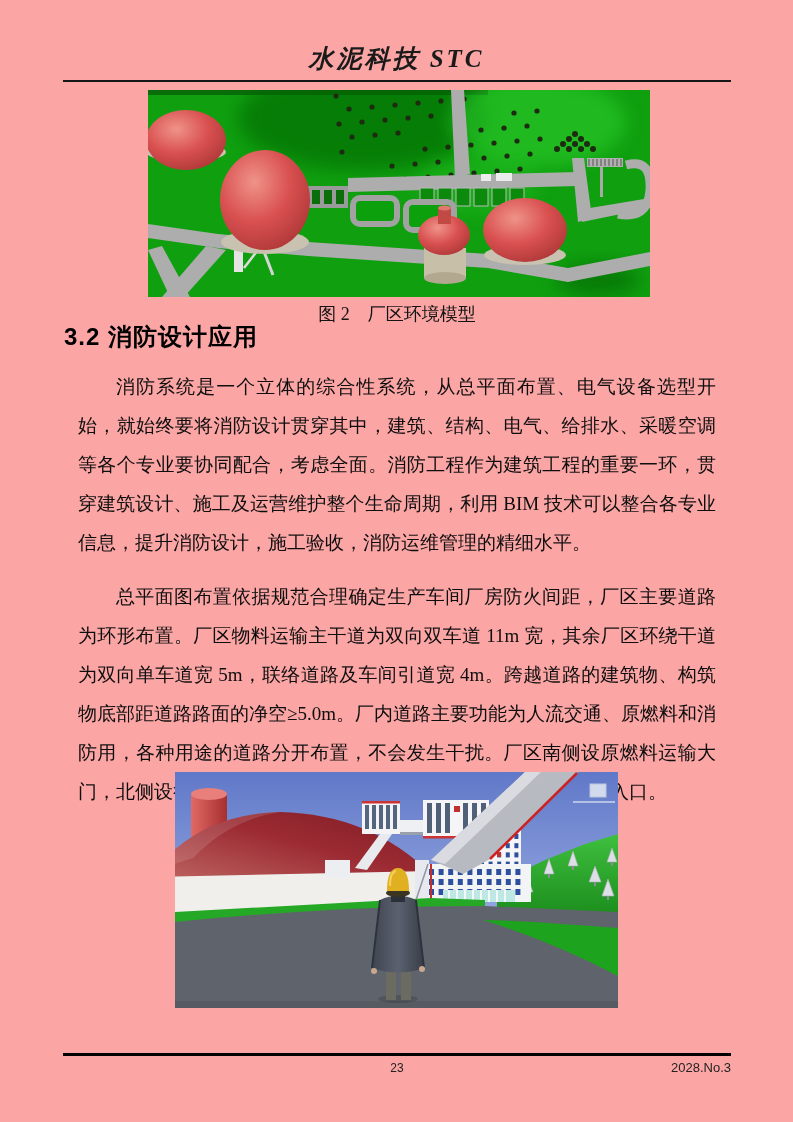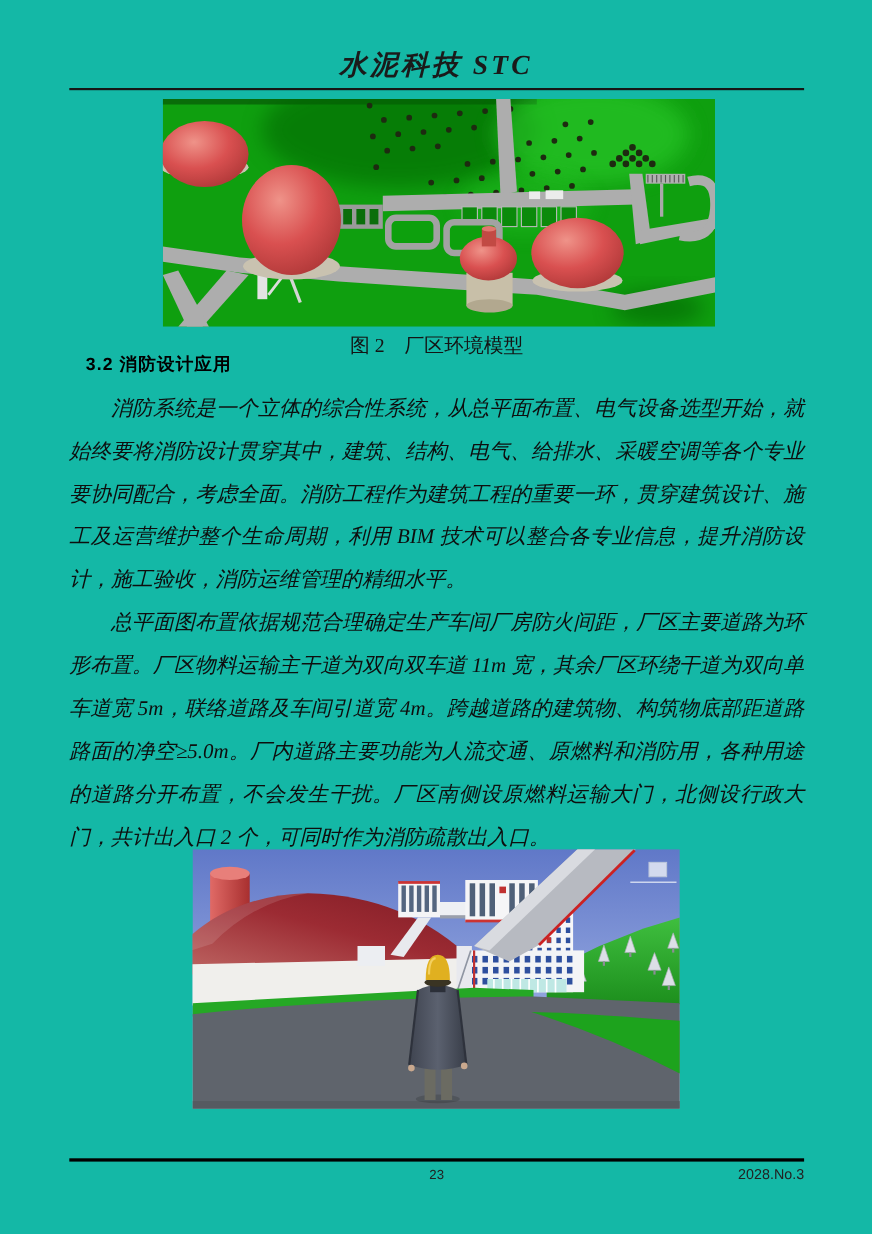--- a/index.html
+++ b/index.html
@@ -1,30 +1,30 @@
 <!DOCTYPE html>
 <html><head>
 <meta charset="utf-8">
 <style>
   html,body{margin:0;padding:0;background:#ffffff;}
-  .page{position:relative;width:793px;height:1122px;background:#14b8a6;overflow:hidden;
+  .page{position:relative;width:793px;height:1122px;background:#fca5a5;overflow:hidden;
         font-family:"Liberation Serif",serif;color:#111;}
   .header-title{position:absolute;top:42px;left:0;width:793px;text-align:center;
         font-size:25px;font-style:italic;font-weight:600;letter-spacing:3px;color:#1a1a1a;}
   .header-rule{position:absolute;top:80px;left:63px;width:668px;height:2px;background:#161616;}
   .figure{position:absolute;}
   .figure svg{display:block;}
   .caption{position:absolute;left:63px;width:668px;text-align:center;font-size:18px;color:#141414;}
   .cap1{top:302px;}
   .cap2{top:1018px;}
-  .section-heading{position:absolute;top:321px;left:78px;font-family:"Liberation Sans",sans-serif;
-        font-weight:700;font-size:16px;color:#000;letter-spacing:1px;}
+  .section-heading{position:absolute;top:321px;left:64px;font-family:"Liberation Sans",sans-serif;
+        font-weight:700;font-size:24px;color:#000;letter-spacing:1px;}
   .bodytext{position:absolute;top:352px;left:63px;width:668px;font-size:19px;line-height:39px;
         text-align:justify;color:#0e0e0e;}
-  .bodytext p{margin:0;text-indent:2em;font-style:italic;}
+  .bodytext p{margin:15px;text-indent:2em;}
   .footer-rule{position:absolute;top:1053px;left:63px;width:668px;height:3px;background:#000;}
   .footer-page{position:absolute;top:1061px;left:63px;width:668px;text-align:center;
         font-family:Liberation Sans, sans-serif;font-size:12px;color:#222;}
   .footer-issue{position:absolute;top:1060px;right:62px;font-family:"Liberation Sans",sans-serif;
         font-size:13px;color:#222;}
 </style>
 </head>
 <body>
 
 <div class="page">

